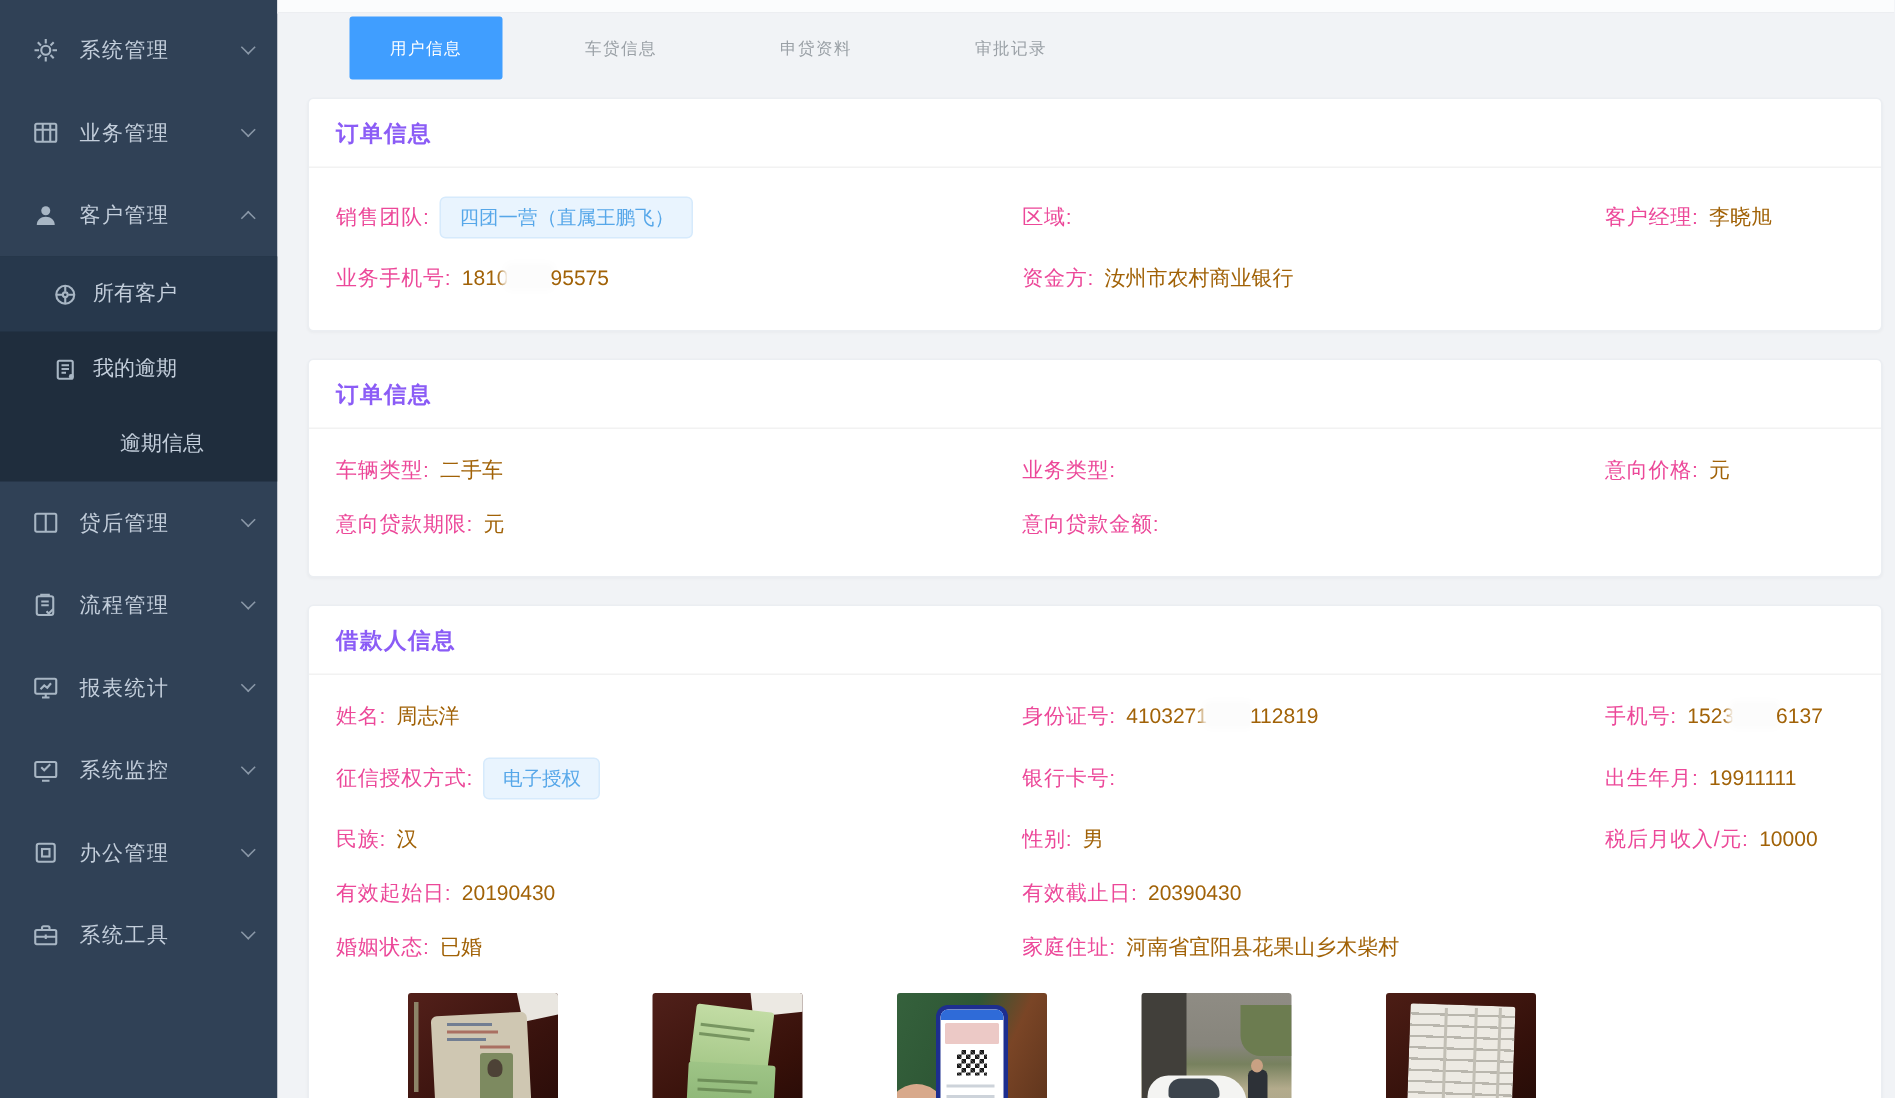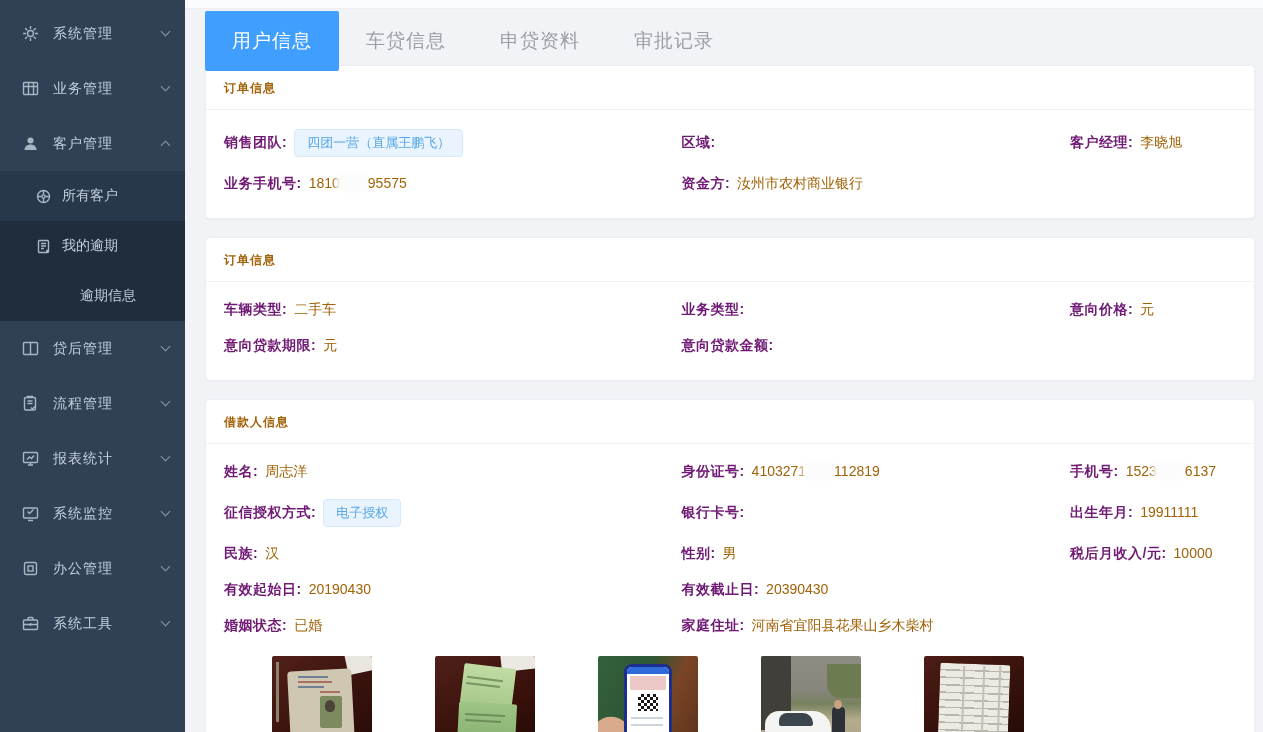--- a/index.html
+++ b/index.html
@@ -17,30 +17,30 @@
   .sub-item { height:50px; display:flex; align-items:center; padding-left:36px; color:#c3cedb; cursor:pointer; }
   .sub-item.active { background:#27384c; }
   .sub-item .ico { width:16px; height:16px; margin-right:10px; display:flex; align-items:center; }
   .sub-item.noicon { padding-left:80px; }
   svg.icn { stroke:#a8b6c4; fill:none; stroke-width:1.4; }
 
   
   .main { flex:1; position:relative; background:#f1f3f6; padding:0 8px 0 20px; }
   .topstrip { position:absolute; top:0; left:0; right:0; height:9px; background:#fbfcfd; border-bottom:1px solid #eceef1; }
   .tabbar { display:flex; margin-top:11px; height:42px; }
-  .tab { height:60px; display:flex; align-items:center; padding:0 27px; color:#9aa0a6; font-size:19px; cursor:pointer; letter-spacing:1px; }
+  .tab { height:42px; display:flex; align-items:center; padding:0 27px; color:#9aa0a6; font-size:11px; cursor:pointer; letter-spacing:1px;margin-left:28px; }
   .tab.active { background:#409eff; color:#fff; border-radius:2px; }
 
   .card { background:#fff; border:1px solid #ebeef2; border-radius:4px; margin-top:12px; box-shadow:0 1px 2px rgba(0,0,0,0.03); }
   .card + .card { margin-top:18px; }
-  .card-header { padding:14px 18px 12px; font-size:12px; font-weight:bold; color:#a16207; border-bottom:1px solid #f2f2f2; letter-spacing:1px; }
+  .card-header { padding:14px 18px 12px; font-size:15px; font-weight:bold; color:#8b5cf6; border-bottom:1px solid #f2f2f2; letter-spacing:1px; }
   .card-body { padding:10px 18px 16px; }
   .frow { display:grid; grid-template-columns:45.2% 38.4% 16.4%; padding:9px 0; align-items:center; }
   .field { font-size:14px; white-space:nowrap; }
-  .field .lbl { font-weight:bold; color:#701a75; letter-spacing:0.5px; }
+  .field .lbl { font-weight:normal; color:#ec4899; letter-spacing:0.5px; }
   .field .val { color:#a16207; margin-left:7px; }
   .mask { display:inline-block; width:30px; height:15px; background:#fcfcfc; border-radius:3px; box-shadow:0 0 5px 3px #fdfdfd; vertical-align:-2px; margin:0 -1px; }
   .tag { display:inline-block; background:#e9f4fe; border:1px solid #d6eafc; color:#56a7e9; border-radius:4px; padding:4px 12px; font-size:13px; margin-left:7px; cursor:pointer; }
 
   
   .photos { display:flex; gap:63px; margin:12px 0 0 48px; }
   .photo-item { display:flex; flex-direction:column; align-items:center; width:100px; }
   .photo { width:100px; height:103px; position:relative; overflow:hidden; border-radius:2px; cursor:pointer; }
 
   

